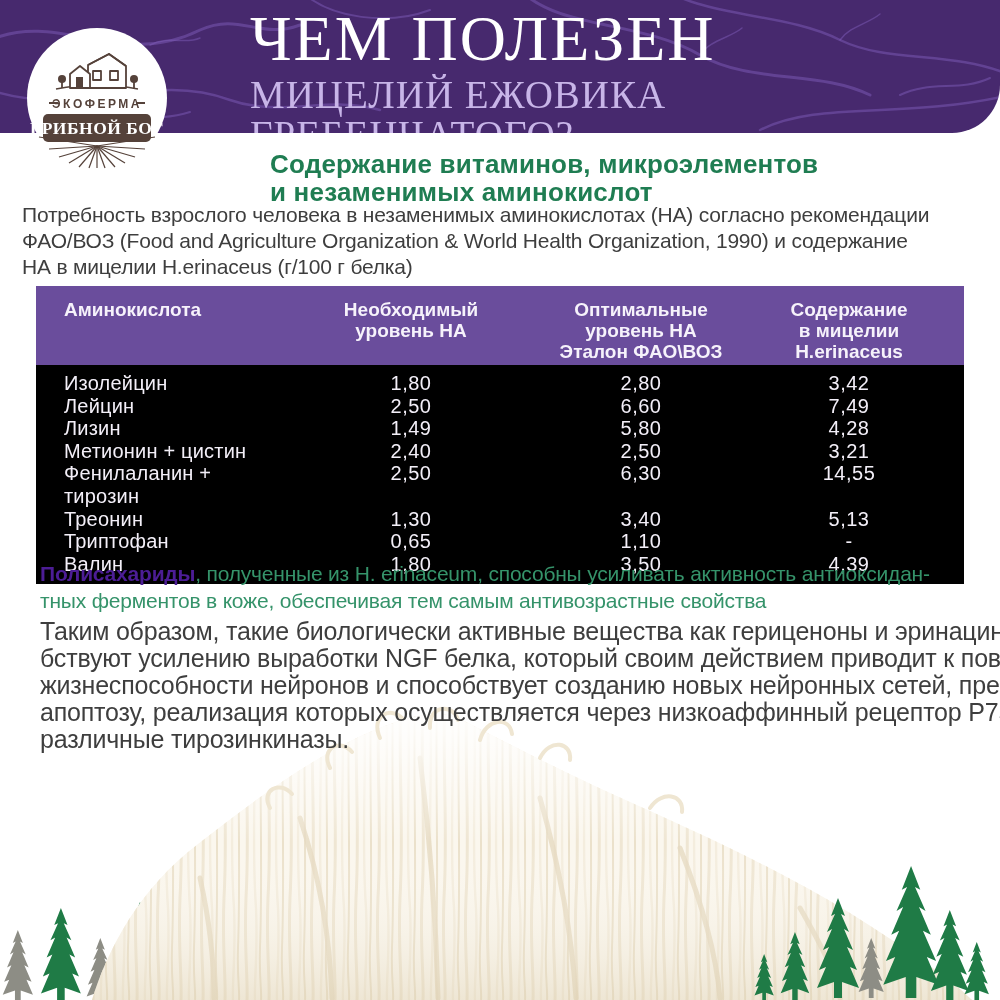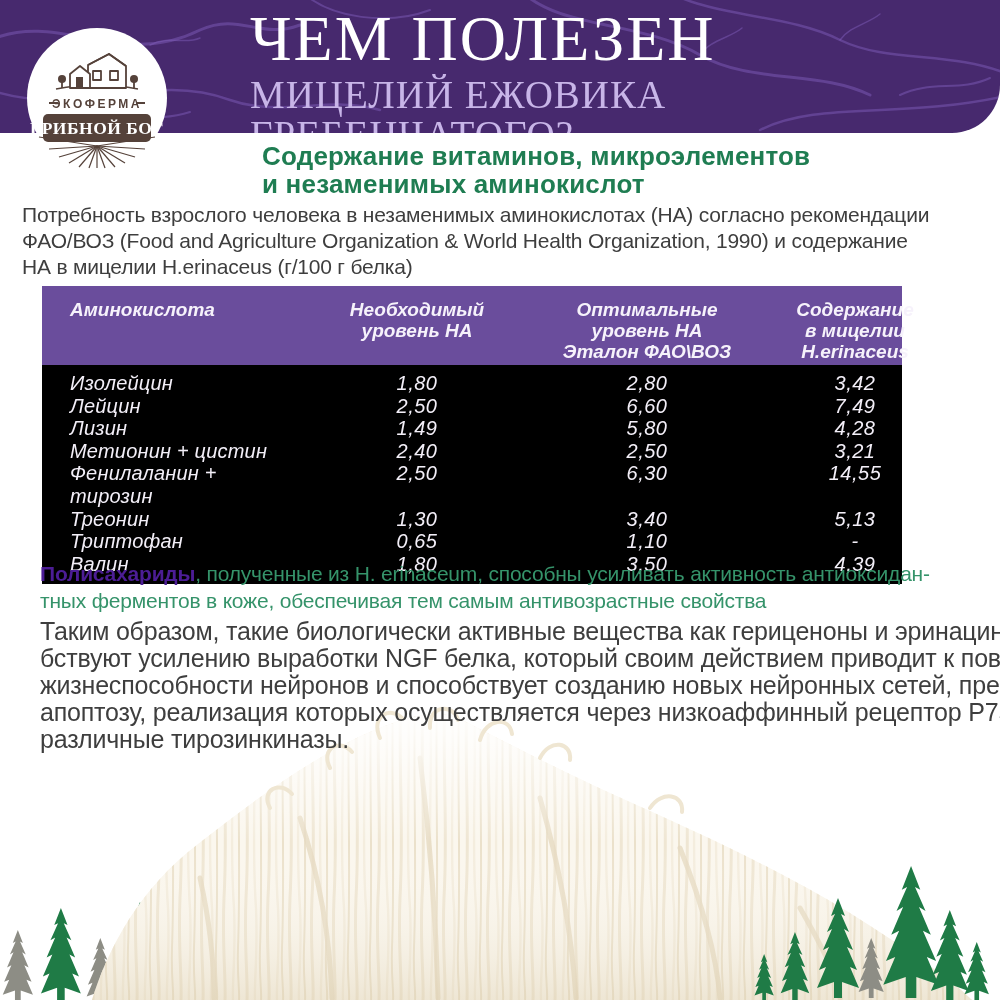--- a/index.html
+++ b/index.html
@@ -20,29 +20,29 @@
   }
   .t2{
     font-family:"Liberation Serif", serif;font-size:39px;line-height:40px;
     color:#c8b5e8;letter-spacing:1px;font-weight:400;margin-top:1px;
   }
   
   .logo{position:absolute;left:26px;top:27px;width:142px;height:142px;z-index:6;}
   
   .pre{white-space:pre;}
   .subtitle{
-    position:absolute;left:258px;top:138px;margin:4px;
+    position:absolute;left:258px;top:138px;margin:12px;
     font-size:26px;line-height:28px;font-weight:bold;color:#1f7d52;letter-spacing:.2px;
   }
   .intro{
     position:absolute;left:22px;top:202px;margin:0;
     font-size:21px;line-height:26px;color:#3e3e3e;letter-spacing:-.2px;z-index:5;
   }
   
-  .table{position:absolute;left:42px;top:286px;width:860px;z-index:5;font-style:italic;}
+  .table{position:absolute;left:36px;top:286px;width:928px;z-index:5;}
   .thead{
     display:grid;grid-template-columns:250px 250px 210px 206px;
     background:#6a4d9c;height:79px;color:#f6f2fb;
   }
   .th{font-size:19px;font-weight:bold;line-height:21px;padding-top:13px;text-align:center;white-space:pre-line;}
   .th-left{text-align:left;padding-left:28px;}
   .tbody{background:#000000;padding:7px 0 9px 0;color:#f3eff8;}
   .trow{display:grid;grid-template-columns:250px 250px 210px 206px;line-height:22.6px;font-size:20px;}
   .td-name{padding-left:28px;text-align:left;letter-spacing:.2px;}
   .td-num{text-align:center;letter-spacing:.5px;}

